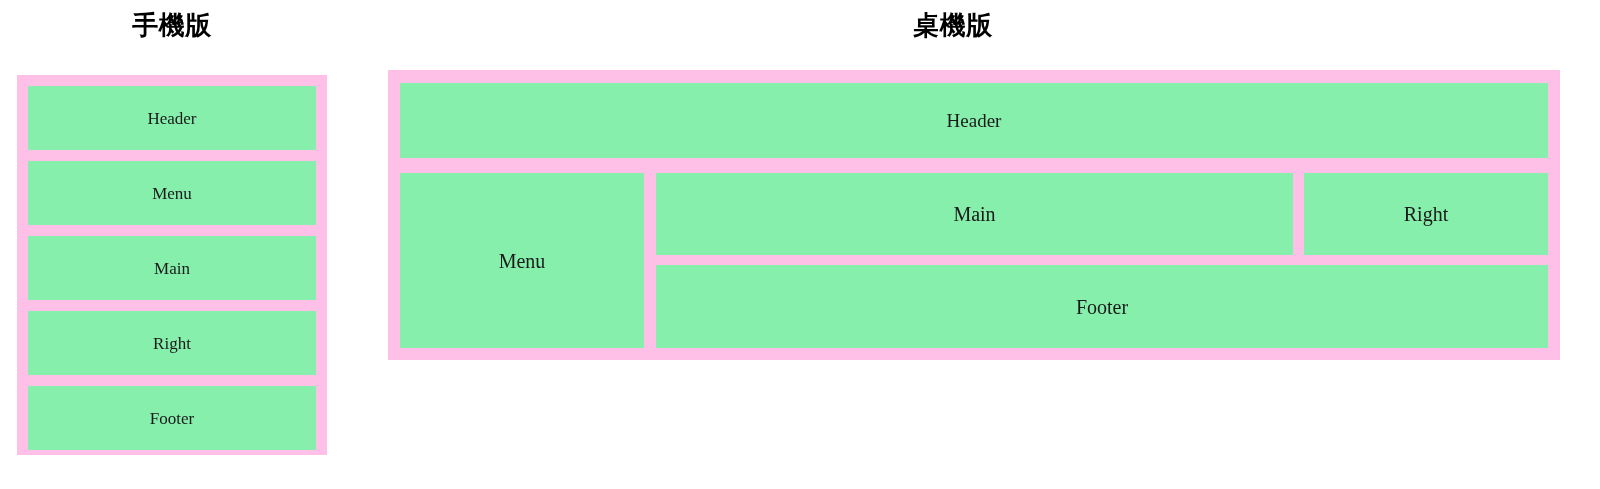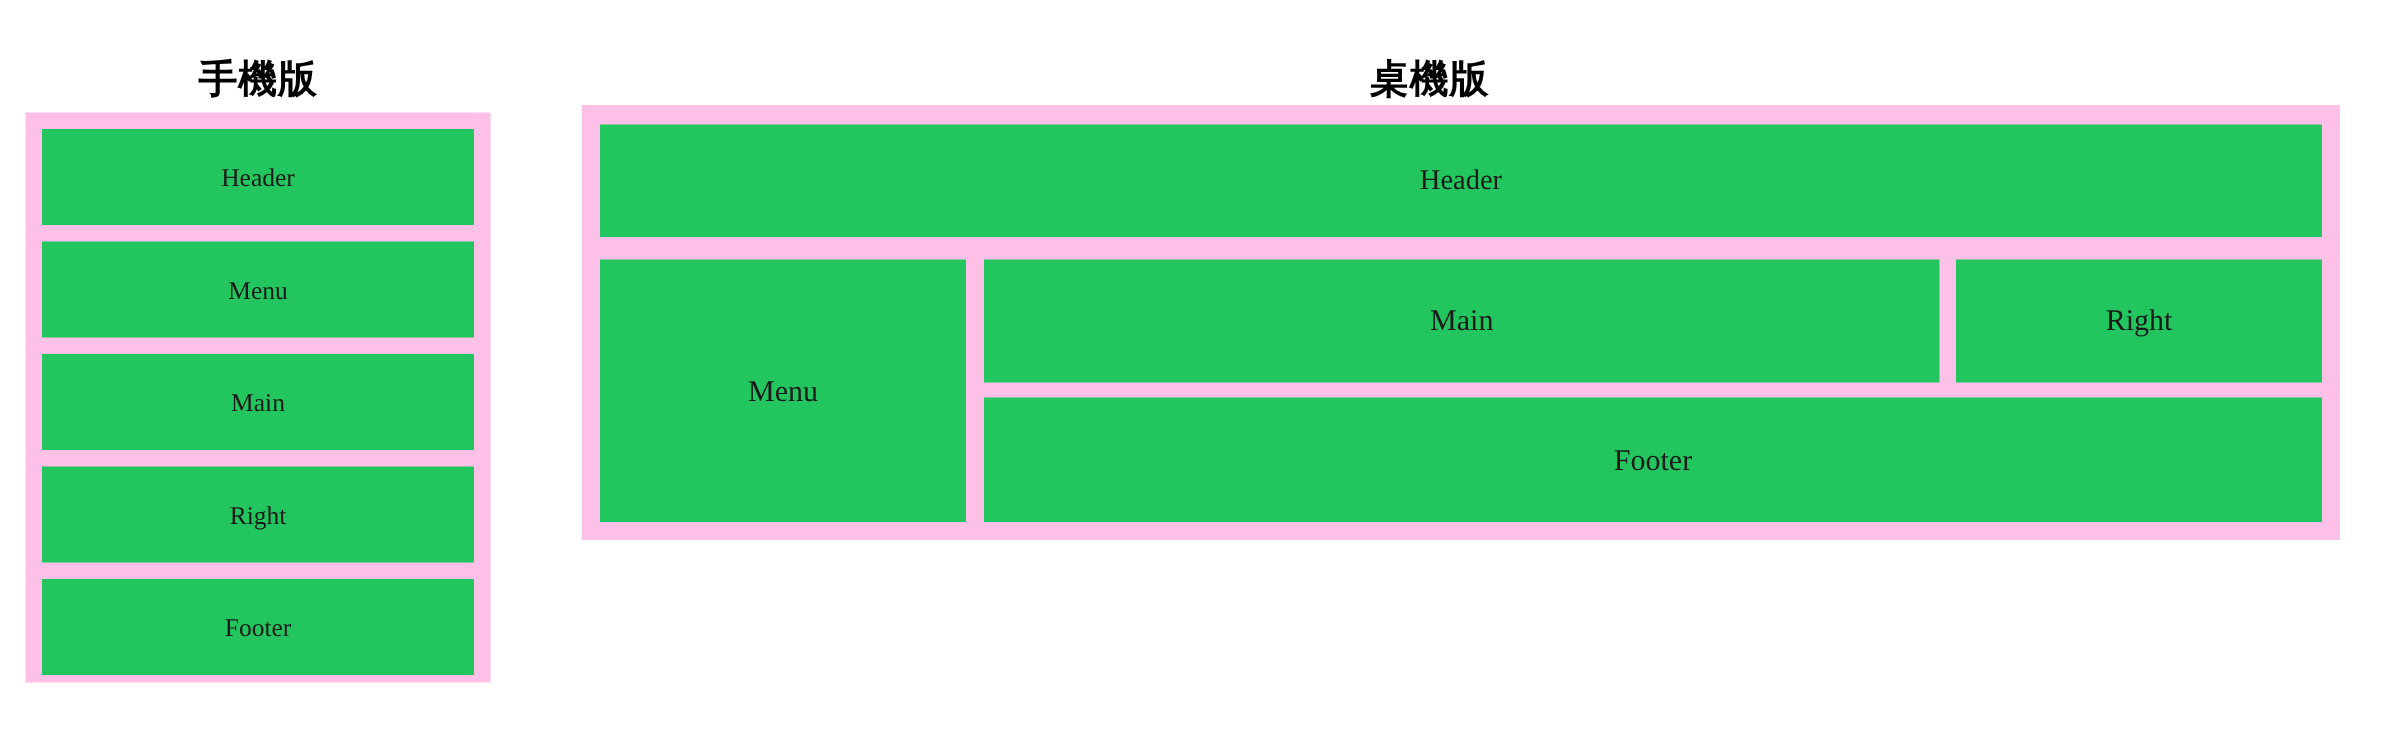--- a/index.html
+++ b/index.html
@@ -17,42 +17,41 @@
 
   .section-title {
     position: absolute;
     font-family: "Liberation Sans", "DejaVu Sans", sans-serif;
     font-weight: bold;
     font-size: 26px;
     color: #000000;
     letter-spacing: 0.5px;
     white-space: nowrap;
     text-align: center;
-    margin-top: 27px;
   }
   #mobile-title {
     left: 0;
     width: 344px;
     top: 8px;
   }
   #desktop-title {
     left: 367px;
     width: 1172px;
     top: 8px;
   }
 
   
   .frame {
     position: absolute;
     background: #ffc0e8;
     box-sizing: border-box;
   }
   .box {
     position: absolute;
-    background: #22c55e;
+    background: #86efac;
     box-sizing: border-box;
     display: flex;
     align-items: center;
     justify-content: center;
     color: #1a1a1a;
     font-size: 17px;
     font-family: "Liberation Serif", "DejaVu Serif", serif;
     line-height: 1;
   }
 

